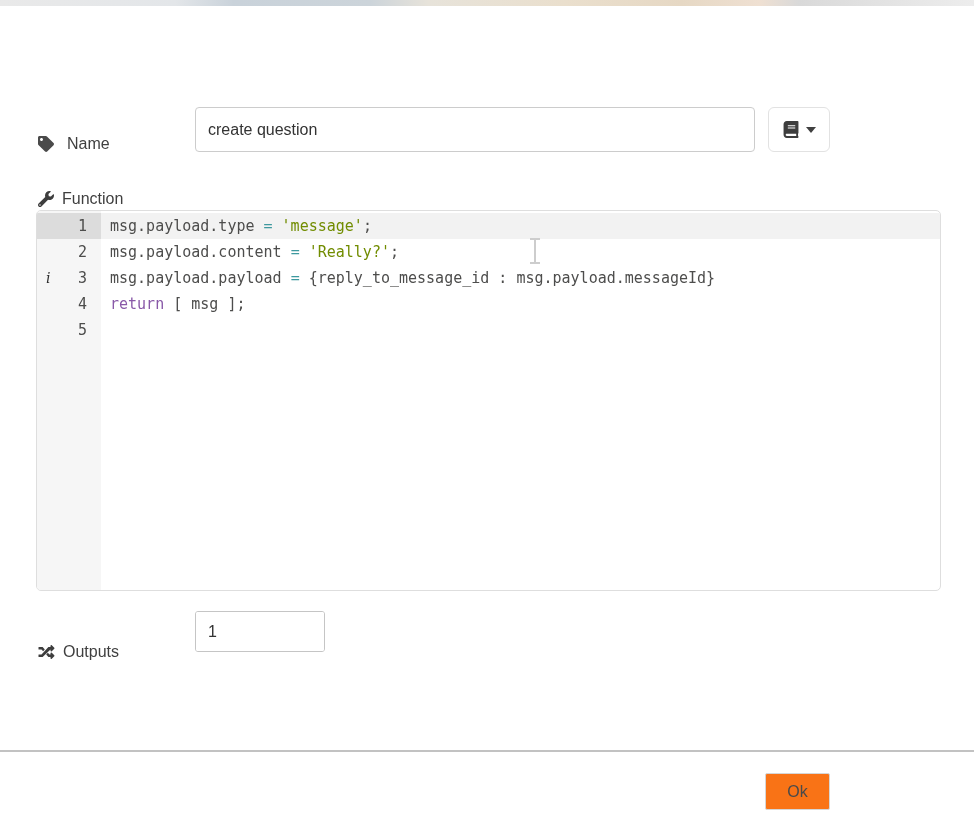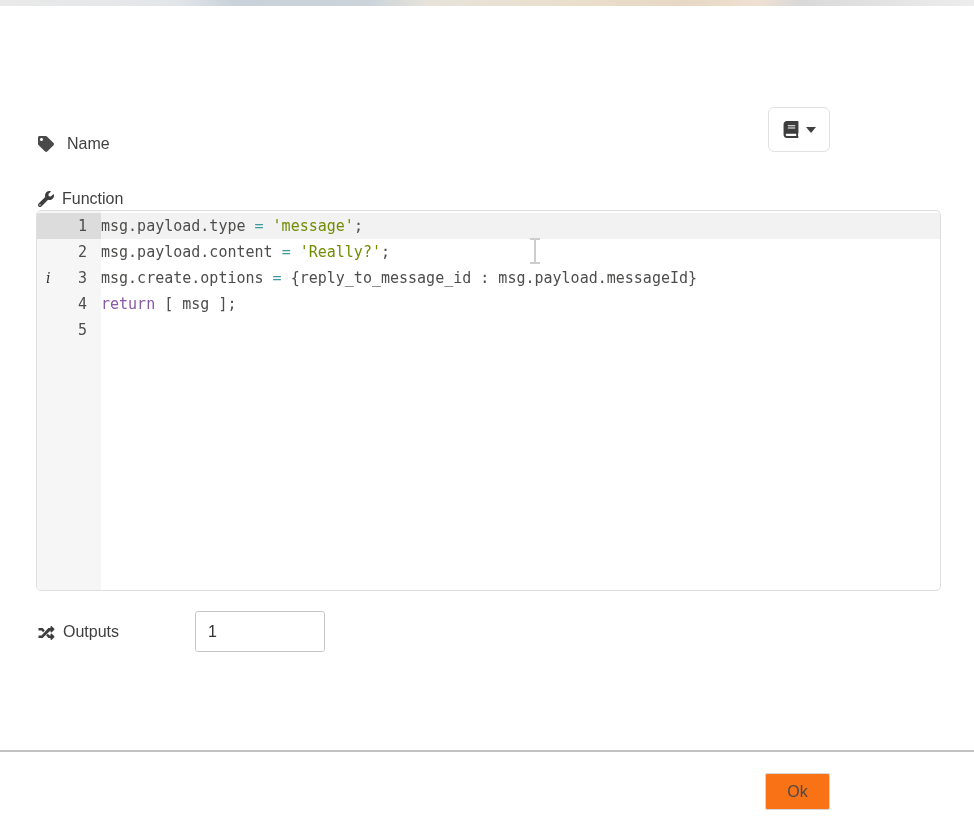--- a/index.html
+++ b/index.html
@@ -59,36 +59,36 @@
   .gutter-bg {
     position: absolute; left: 0; top: 0; width: 64px; height: 100%;
     background: #f6f6f6;
   }
   .code-lines { position: absolute; left: 0; top: 2px; width: 100%; }
   .ed-row { display: flex; height: 26px; line-height: 26px; }
   .ed-gutter {
     position: relative; width: 64px; flex: 0 0 64px; text-align: right;
     padding-right: 14px; color: #4d4d4c; z-index: 1;
   }
-  .ed-code { flex: 1; white-space: pre; color: #4d4d4c; }
+  .ed-code { flex: 1; padding-left: 9px; white-space: pre; color: #4d4d4c; }
   .ed-row.active .ed-gutter { background: #dcdcdc; }
   .ed-row.active .ed-code { background: #f2f2f2; }
   .ed-ann {
     position: absolute; left: 9px; top: 0;
     font-family: "DejaVu Serif", serif; font-style: italic; font-size: 14px;
     color: #2e2e2e; text-align: left;
   }
   
   .ibeam { position: absolute; left: 492px; top: 27px; z-index: 2; }
   .ibeam .stem { position: absolute; left: 5px; top: 2px; width: 2px; height: 22px; background: #cdcdcd; }
   .ibeam .top, .ibeam .bot { position: absolute; left: 1px; width: 10px; height: 2px; background: #cdcdcd; }
   .ibeam .top { top: 0; } .ibeam .bot { top: 24px; }
 
   
-  .outputs-label { top: 623px; align-items: flex-end; }
+  .outputs-label { top: 643px; }
   .spinner {
     position: absolute; left: 195px; top: 611px; width: 130px; height: 41px;
     border: 1px solid #c5c5c5; border-radius: 3px; background: #fff;
     display: flex; overflow: hidden;
   }
   .spinner-value {
     flex: 1; border: none; outline: none; padding-left: 12px;
     font-family: "Liberation Sans", sans-serif; font-size: 16px; color: #333;
   }
 
@@ -117,20 +117,21 @@
 
   <div class="backdrop-strip"></div>
 
 
   <div class="field-label name-label">
     <svg width="16" height="16" viewBox="0 0 512 512">
       <path fill="#4a4a4a" d="M0 252.118V48C0 21.49 21.49 0 48 0h204.118a48 48 0 0 1 33.941 14.059l211.882 211.882c18.745 18.745 18.745 49.137 0 67.882L293.823 497.941c-18.745 18.745-49.137 18.745-67.882 0L14.059 286.059A48 48 0 0 1 0 252.118zM112 64c-26.51 0-48 21.49-48 48s21.49 48 48 48 48-21.49 48-48-21.49-48-48-48z"></path>
     </svg>
     <span>Name</span>
   </div>
+  <input class="name-input" type="text" value="create question" style="">
   <button class="lib-btn">
     <svg width="16" height="17" viewBox="0 0 448 512">
       <path fill="#3d3d3d" d="M448 360V24c0-13.3-10.7-24-24-24H96C43 0 0 43 0 96v320c0 53 43 96 96 96h328c13.3 0 24-10.7 24-24v-16c0-7.5-3.5-14.3-8.9-18.7-4.2-15.4-4.2-59.3 0-74.7 5.4-4.3 8.9-11.1 8.9-18.6zM128 134c0-3.3 2.7-6 6-6h212c3.3 0 6 2.7 6 6v20c0 3.3-2.7 6-6 6H134c-3.3 0-6-2.7-6-6v-20zm0 64c0-3.3 2.7-6 6-6h212c3.3 0 6 2.7 6 6v20c0 3.3-2.7 6-6 6H134c-3.3 0-6-2.7-6-6v-20zm253.4 250H96c-17.7 0-32-14.3-32-32 0-17.6 14.4-32 32-32h285.4c-1.9 17.1-1.9 46.9 0 64z"></path>
     </svg>
     <span class="caret-down"></span>
   </button>
 
   <div class="field-label func-label">
     <svg width="16" height="16" viewBox="0 0 512 512">
       <path fill="#3d3d3d" d="M507.73 109.1c-2.24-9.03-13.54-12.09-20.12-5.51l-74.36 74.36-67.88-11.31-11.31-67.88 74.36-74.36c6.62-6.62 3.43-17.9-5.66-20.16-47.38-11.74-99.55.91-136.58 37.93-39.64 39.64-50.55 97.1-34.05 147.2L18.74 402.76c-24.99 24.99-24.99 65.51 0 90.5 24.99 24.99 65.51 24.99 90.5 0l213.21-213.21c50.12 16.71 107.47 5.68 147.37-34.22 37.07-37.07 49.7-89.32 37.91-136.73zM64 472c-13.25 0-24-10.75-24-24 0-13.26 10.75-24 24-24s24 10.74 24 24c0 13.25-10.75 24-24 24z"></path>
@@ -144,21 +145,21 @@
         <div class="ed-row active">
           <div class="ed-gutter"><span>1</span></div>
           <div class="ed-code"><span style="color: rgb(77, 77, 76);">msg.payload.type </span><span style="color: rgb(62, 153, 159);">=</span><span style="color: rgb(77, 77, 76);"> </span><span style="color: rgb(113, 140, 0);">'message'</span><span style="color: rgb(77, 77, 76);">;</span></div>
         </div>
         <div class="ed-row">
           <div class="ed-gutter"><span>2</span></div>
           <div class="ed-code"><span style="color: rgb(77, 77, 76);">msg.payload.content </span><span style="color: rgb(62, 153, 159);">=</span><span style="color: rgb(77, 77, 76);"> </span><span style="color: rgb(113, 140, 0);">'Really?'</span><span style="color: rgb(77, 77, 76);">;</span></div>
         </div>
         <div class="ed-row">
           <div class="ed-gutter"><span class="ed-ann">i</span><span>3</span></div>
-          <div class="ed-code"><span style="color: rgb(77, 77, 76);">msg.create.options </span><span style="color: rgb(62, 153, 159);">=</span><span style="color: rgb(77, 77, 76);"> {reply_to_message_id : msg.payload.messageId}</span></div>
+          <div class="ed-code"><span style="color: rgb(77, 77, 76);">msg.payload.payload </span><span style="color: rgb(62, 153, 159);">=</span><span style="color: rgb(77, 77, 76);"> {reply_to_message_id : msg.payload.messageId}</span></div>
         </div>
         <div class="ed-row">
           <div class="ed-gutter"><span>4</span></div>
           <div class="ed-code"><span style="color: rgb(137, 89, 168);">return</span><span style="color: rgb(77, 77, 76);"> [ msg ];</span></div>
         </div>
         <div class="ed-row">
           <div class="ed-gutter"><span>5</span></div>
           <div class="ed-code"></div>
         </div>
       </div>

